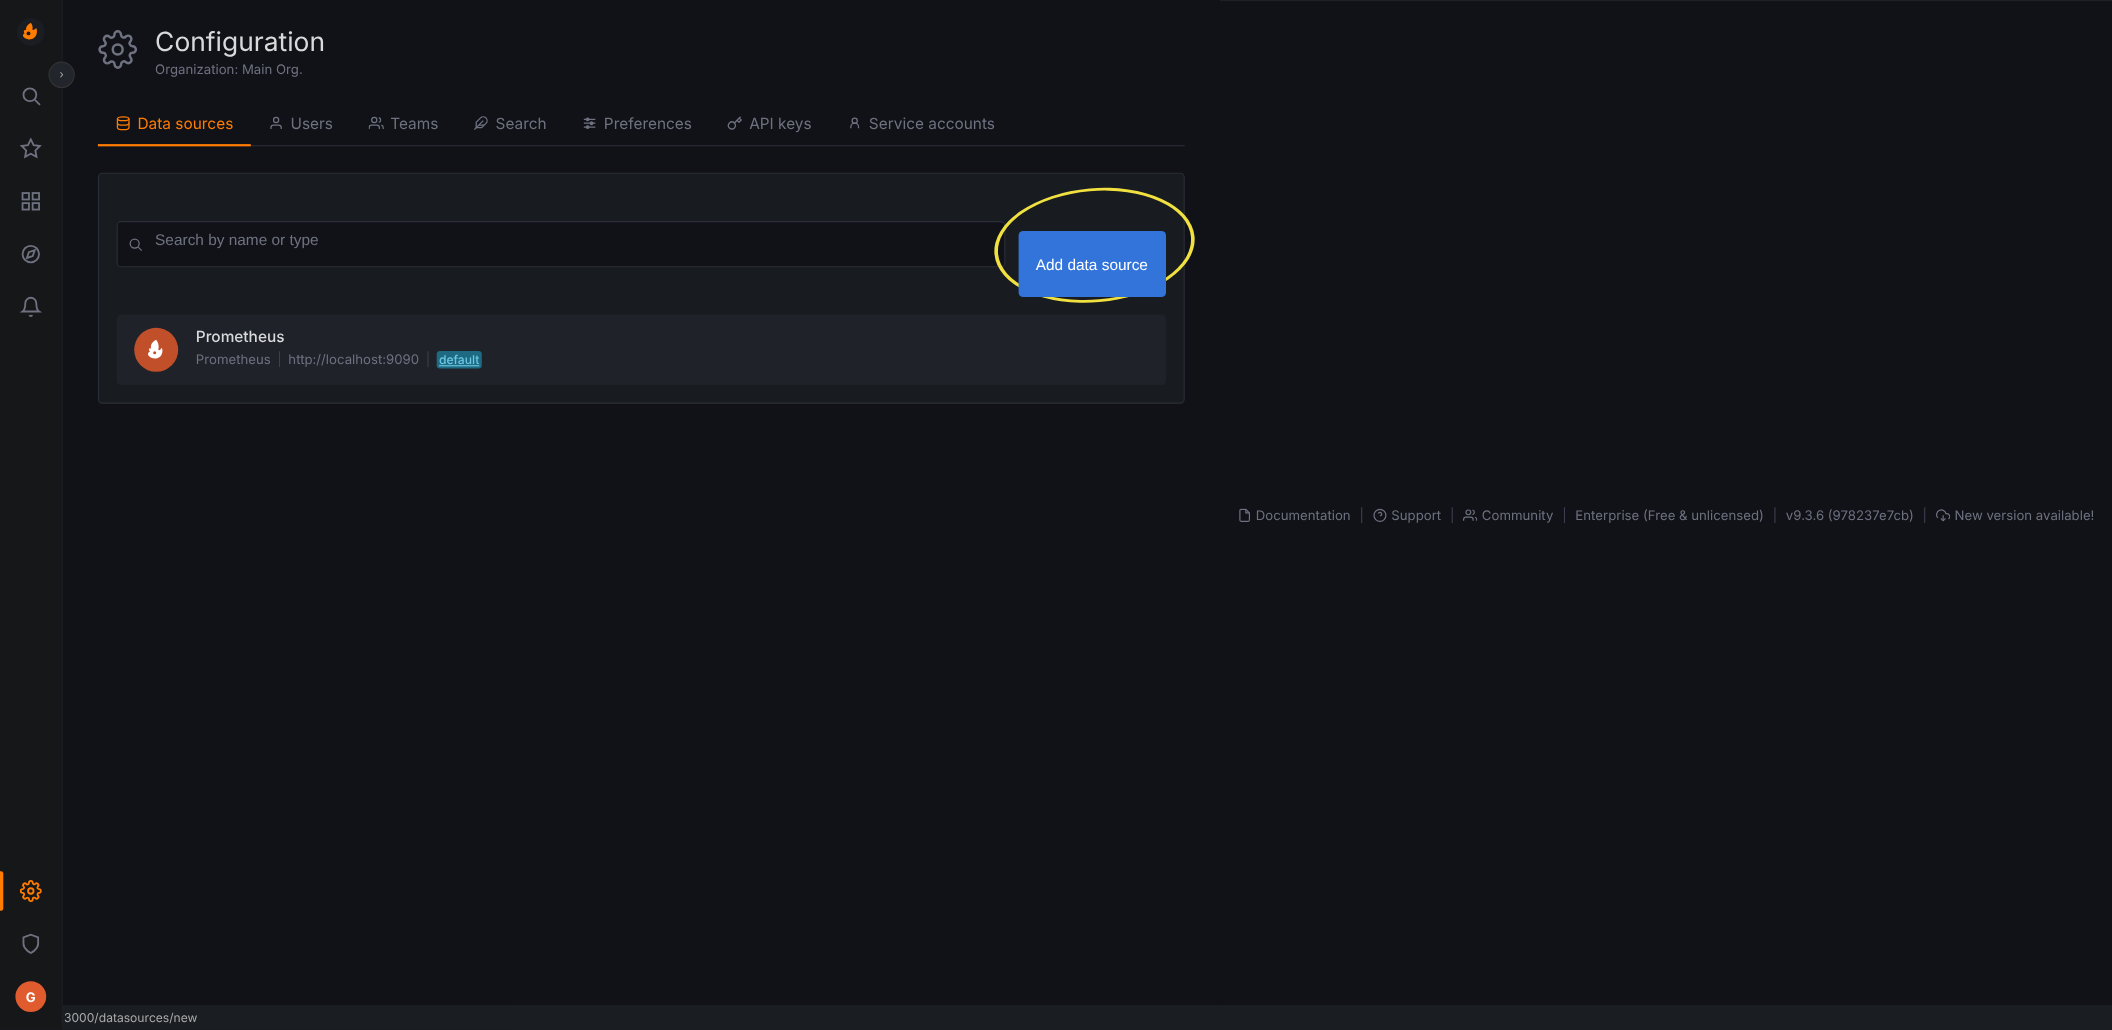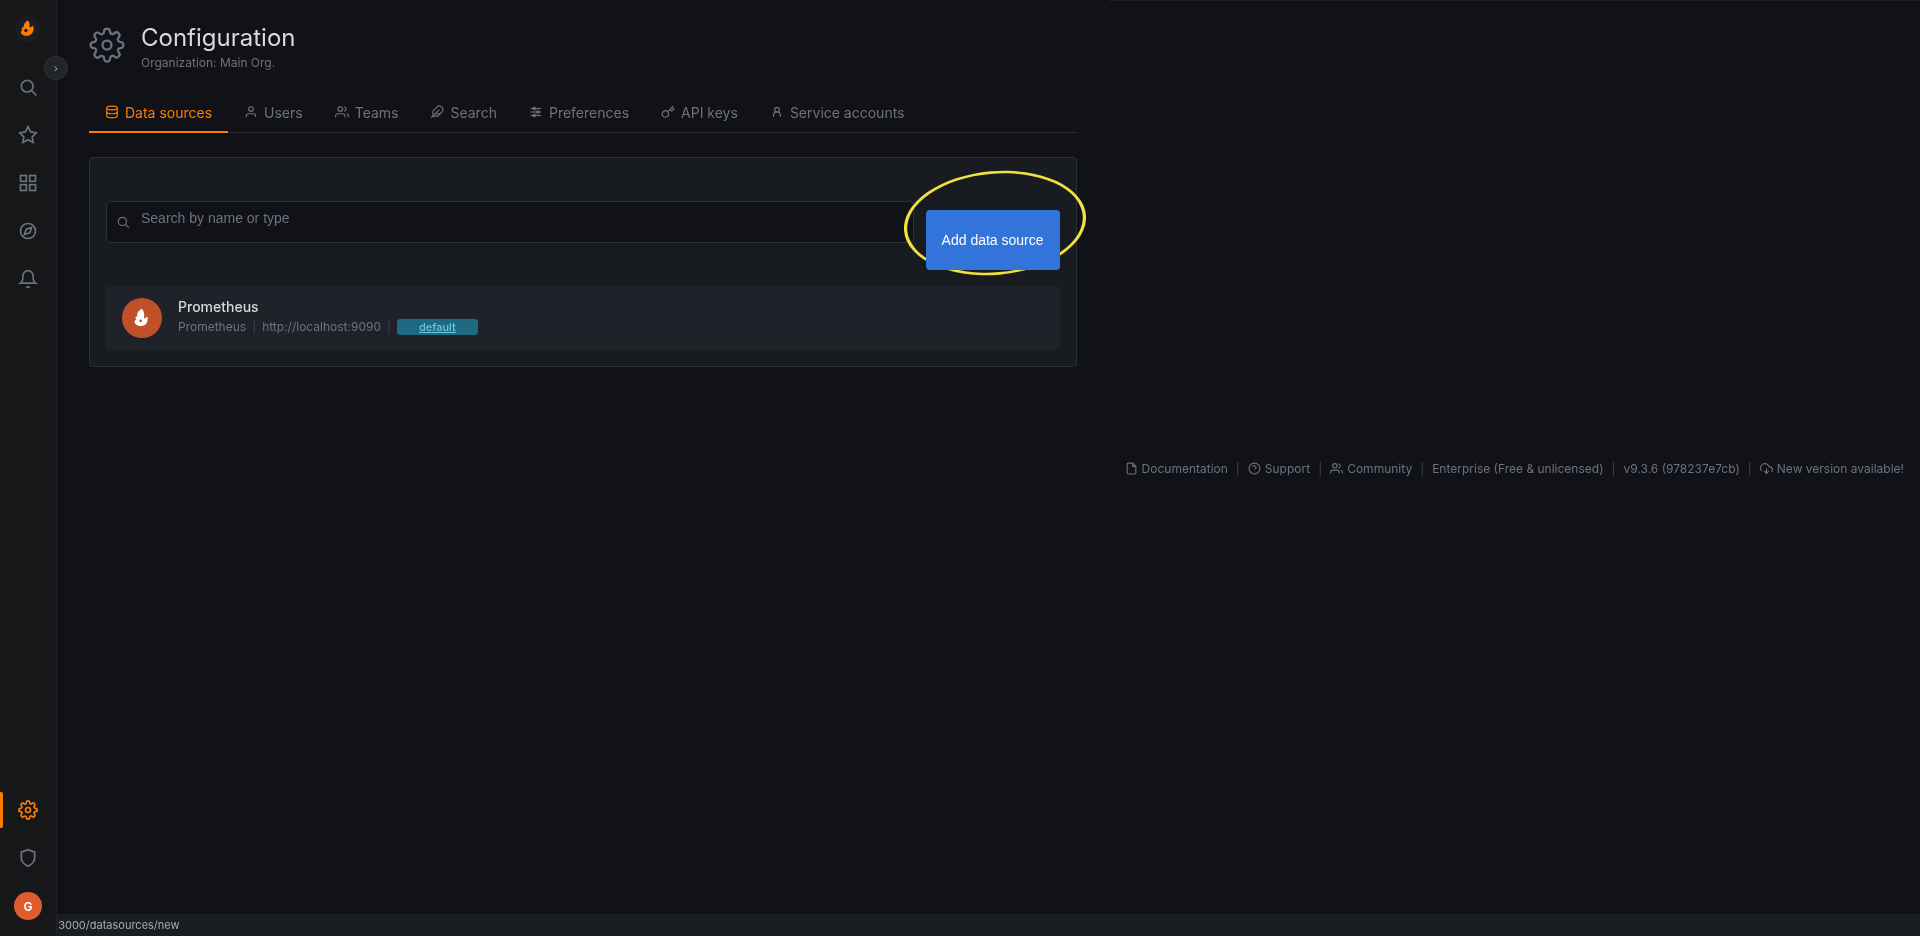--- a/index.html
+++ b/index.html
@@ -322,21 +322,21 @@
     }
 
     .datasource-meta-sep {
       color: #3d4151;
     }
 
     .badge-default {
       background: #1e6a82;
       color: #6bc8e4;
       border-radius: 3px;
-      padding: 1px 22px;
+      padding: 1px 2px;
       font-size: 11px;
       font-weight: 500;
       text-decoration: underline;
     }
 
     
     .footer {
       background: #111217;
       border-top: 1px solid #1f2025;
       padding: 10px 16px;

